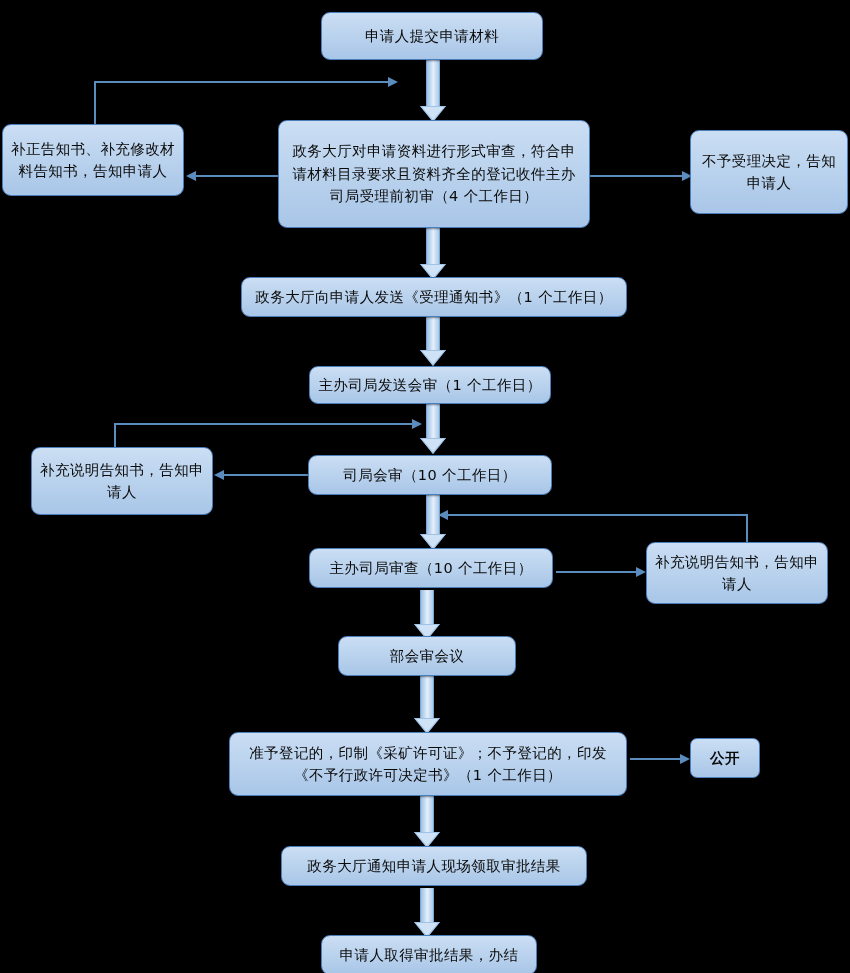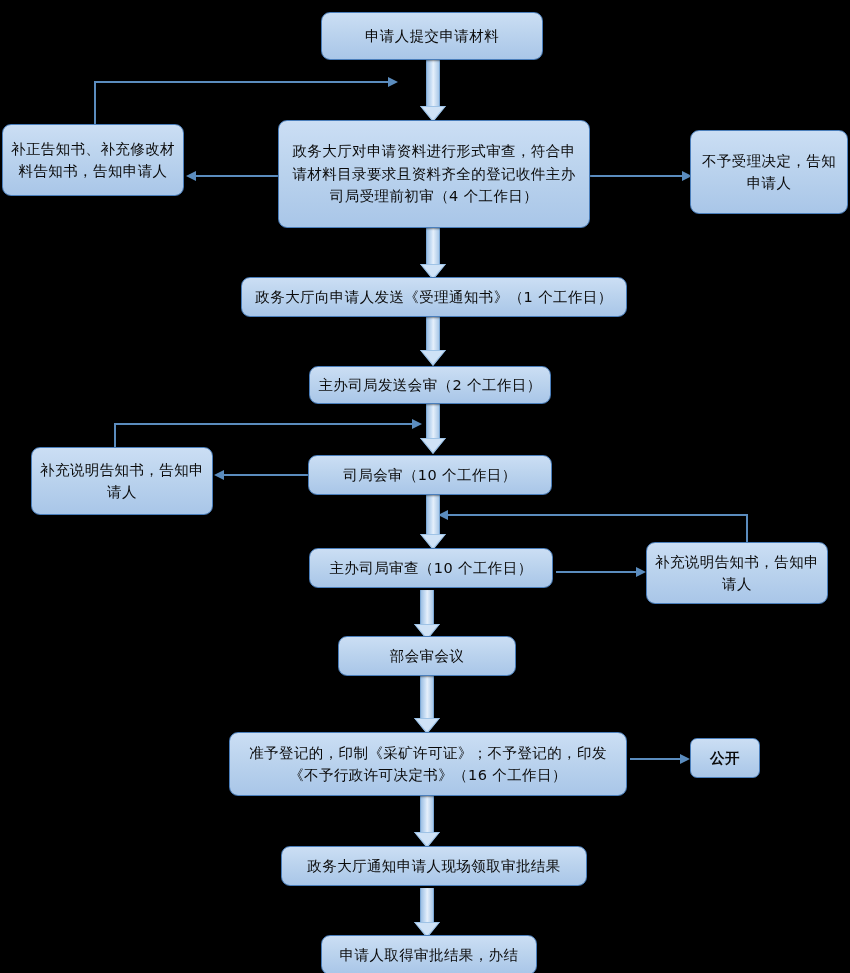--- a/index.html
+++ b/index.html
@@ -169,21 +169,21 @@
 
   <div class="node" style="left:690px;top:130px;width:158px;height:84px;padding-left:8px;">
     <span>不予受理决定，告知申请人</span>
   </div>
 
   <div class="node" style="left:229px;top:277px;width:386px;height:40px;margin-left:12px;">
     <span>政务大厅向申请人发送《受理通知书》（1 个工作日）</span>
   </div>
 
   <div class="node" style="left:309px;top:366px;width:242px;height:38px;">
-    <span>主办司局发送会审（2 个工作日）</span>
+    <span>主办司局发送会审（1 个工作日）</span>
   </div>
 
   <div class="node" style="left:308px;top:455px;width:244px;height:40px;text-align:center;">
     <span>司局会审（10 个工作日）</span>
   </div>
 
   <div class="node" style="left:31px;top:447px;width:182px;height:68px;">
     <span>补充说明告知书，告知申请人</span>
   </div>
 
@@ -193,21 +193,21 @@
 
   <div class="node" style="left:646px;top:542px;width:182px;height:62px;">
     <span>补充说明告知书，告知申请人</span>
   </div>
 
   <div class="node" style="left:338px;top:636px;width:178px;height:40px;">
     <span>部会审会议</span>
   </div>
 
   <div class="node" style="left:229px;top:732px;width:398px;height:64px;">
-    <span>准予登记的，印制《采矿许可证》；不予登记的，印发《不予行政许可决定书》（16 个工作日）</span>
+    <span>准予登记的，印制《采矿许可证》；不予登记的，印发《不予行政许可决定书》（1 个工作日）</span>
   </div>
 
   <div class="node sq" style="left:690px;top:738px;width:70px;height:40px;">
     <span>公开</span>
   </div>
 
   <div class="node" style="left:281px;top:846px;width:306px;height:40px;">
     <span>政务大厅通知申请人现场领取审批结果</span>
   </div>
 

